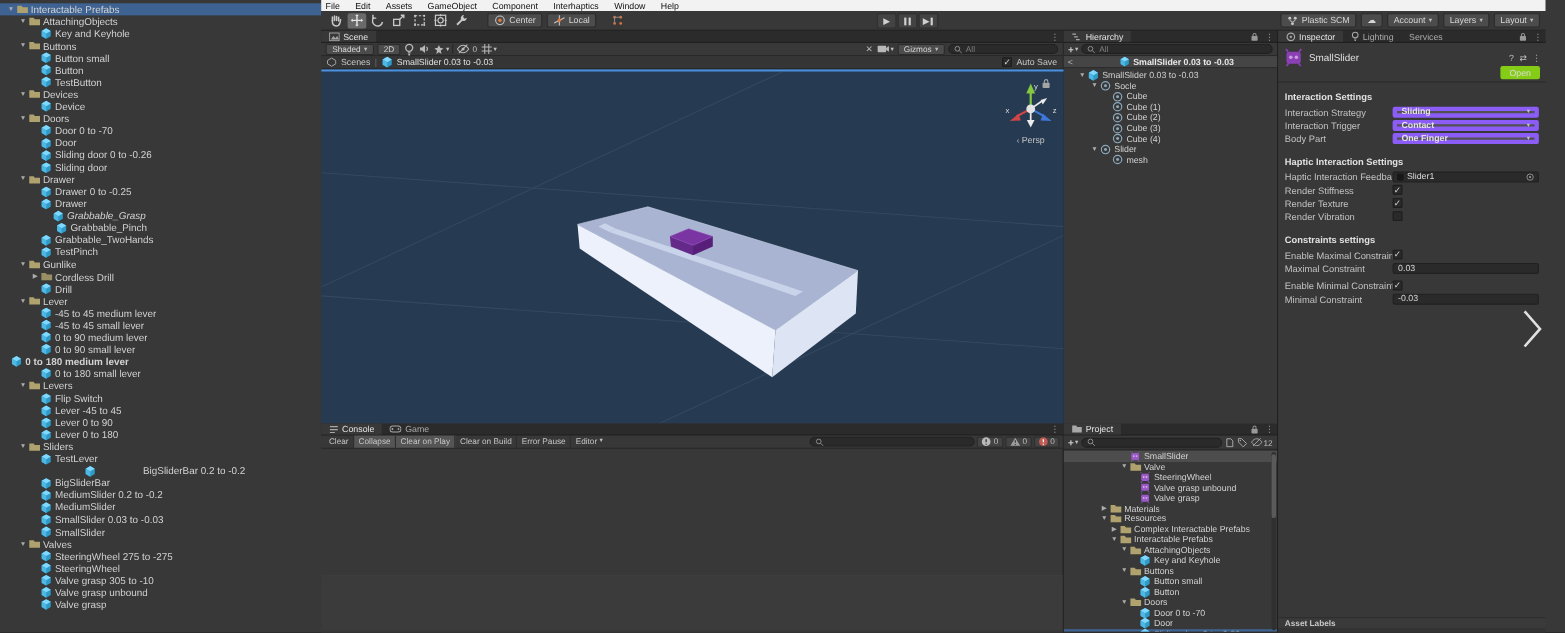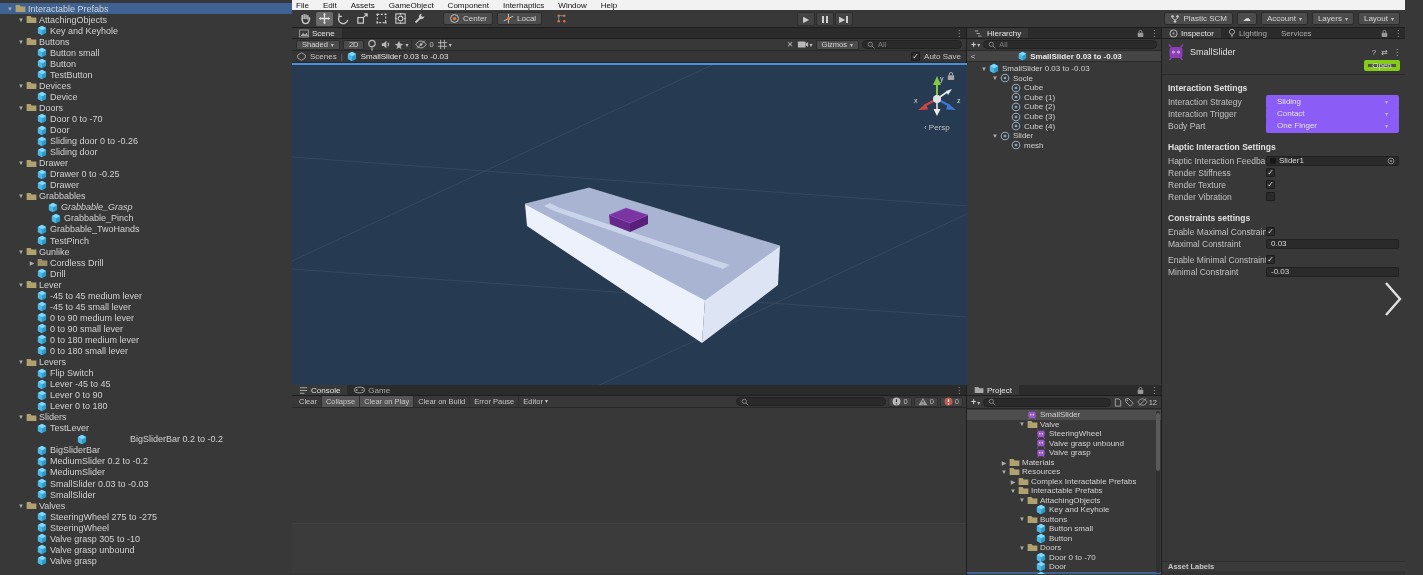--- a/index.html
+++ b/index.html
@@ -93,30 +93,30 @@
   #proj-scroll { position:absolute; right:1px; top:26px; width:4px; height:162px; background:#303030; border-radius:2px; }
   #proj-thumb { position:absolute; left:0; top:2px; width:4px; height:58px; background:#5A5A5A; border-radius:2px; }
 
   
   #inspector { position:absolute; left:870px; top:28px; width:243px; height:547px; background:#383838; }
   #insp-header { position:relative; height:36px; border-bottom:1px solid #2A2A2A; padding:4px 4px 0 5px; }
   #insp-title-row { display:flex; align-items:center; gap:5px; }
   #insp-title { font-size:9px; color:#E0E0E0; }
   #insp-head-icons { margin-left:auto; display:flex; gap:5px; color:#BFBFBF; font-size:8px; align-items:center; }
   #open-btn { position:absolute; right:5px; top:21px; width:36px; height:11px; background:#515151;
-    border:4px solid #84cc16; border-radius:2px; color:#DCDCDC; font-size:8px; display:flex;
+    border:6px solid #84cc16; border-radius:2px; color:#DCDCDC; font-size:8px; display:flex;
     align-items:center; justify-content:center; }
   #insp-body { padding:8px 4px 0 6px; }
   .isec-title { font-size:8.5px; font-weight:bold; color:#E0E0E0; margin:12px 0 4px 0; }
   .isec-title:first-child { margin-top:0; }
   .irow { display:flex; align-items:center; height:9px; margin-bottom:3px; font-size:8.5px; }
   .irow.gap { margin-top:7px; }
   .ilabel { width:98px; flex:none; color:#C2C2C2; white-space:nowrap; overflow:hidden; }
-  .dd { flex:1; height:10px; background:#515151; border:7px solid #8b5cf6; border-radius:2px;
-    display:flex; align-items:center; padding:0 4px; color:#E2E2E2; margin-right:2px; }
+  .dd { flex:1; height:10px; background:#515151; border:4px solid #8b5cf6; border-radius:2px;
+    display:flex; align-items:center; padding:0 4px; color:#E2E2E2; margin-right:2px;font-weight:bold; }
   .dd .ddtext { flex:1; font-size:8px; }
   .tf { flex:1; height:10px; background:#2A2A2A; border:1px solid #212121; border-radius:2px;
     display:flex; align-items:center; padding:0 4px; color:#DADADA; font-size:8px; margin-right:2px; }
   .objf { flex:1; height:10px; background:#2A2A2A; border:1px solid #212121; border-radius:2px;
     display:flex; align-items:center; gap:3px; padding:0 3px; color:#DADADA; font-size:8px; margin-right:2px; }
   .objf .sq { width:6px; height:6px; background:#171717; border-radius:1px; flex:none; }
   .objf .grow { flex:1; }
   #big-chevron { position:absolute; right:1px; top:252px; }
   #asset-labels { position:absolute; left:0; top:533px; width:100%; height:10px; background:#3A3A3A;
     border-top:1px solid #2E2E2E; font-size:7.5px; font-weight:bold; color:#C8C8C8;
@@ -300,109 +300,100 @@
           <span class="fold"></span>
           <span class="ticon">
             <svg width="10" height="11" viewBox="0 0 14 16">
               <path d="M7 1l6 3.5v7L7 15l-6-3.5v-7z" fill="#2E9BC8"></path>
               <path d="M7 1l6 3.5L7 8 1 4.5z" fill="#7FD8FF"></path>
               <path d="M7 8v7l-6-3.5v-7z" fill="#4FB7E3"></path>
             </svg>
           </span>
           <span class="tlabel">Drawer</span>
         </div>
+        <div class="trow" style="height: 11.05px; padding-left: 38px; font-style: italic;">
+          <span class="fold"></span>
+          <span class="ticon">
+            <svg width="10" height="11" viewBox="0 0 14 16">
+              <path d="M7 1l6 3.5v7L7 15l-6-3.5v-7z" fill="#2E9BC8"></path>
+              <path d="M7 1l6 3.5L7 8 1 4.5z" fill="#7FD8FF"></path>
+              <path d="M7 8v7l-6-3.5v-7z" fill="#4FB7E3"></path>
+            </svg>
+          </span>
+          <span class="tlabel">Grabbable_Grasp</span>
+        </div>
+        <div class="trow" style="height: 11.05px; padding-left: 41px;">
+          <span class="fold"></span>
+          <span class="ticon">
+            <svg width="10" height="11" viewBox="0 0 14 16">
+              <path d="M7 1l6 3.5v7L7 15l-6-3.5v-7z" fill="#2E9BC8"></path>
+              <path d="M7 1l6 3.5L7 8 1 4.5z" fill="#7FD8FF"></path>
+              <path d="M7 8v7l-6-3.5v-7z" fill="#4FB7E3"></path>
+            </svg>
+          </span>
+          <span class="tlabel">Grabbable_Pinch</span>
+        </div>
+        <div class="trow" style="height: 11.05px; padding-left: 27px;">
+          <span class="fold"></span>
+          <span class="ticon">
+            <svg width="10" height="11" viewBox="0 0 14 16">
+              <path d="M7 1l6 3.5v7L7 15l-6-3.5v-7z" fill="#2E9BC8"></path>
+              <path d="M7 1l6 3.5L7 8 1 4.5z" fill="#7FD8FF"></path>
+              <path d="M7 8v7l-6-3.5v-7z" fill="#4FB7E3"></path>
+            </svg>
+          </span>
+          <span class="tlabel">Grabbable_TwoHands</span>
+        </div>
+        <div class="trow" style="height: 11.05px; padding-left: 27px;">
+          <span class="fold"></span>
+          <span class="ticon">
+            <svg width="10" height="11" viewBox="0 0 14 16">
+              <path d="M7 1l6 3.5v7L7 15l-6-3.5v-7z" fill="#2E9BC8"></path>
+              <path d="M7 1l6 3.5L7 8 1 4.5z" fill="#7FD8FF"></path>
+              <path d="M7 8v7l-6-3.5v-7z" fill="#4FB7E3"></path>
+            </svg>
+          </span>
+          <span class="tlabel">TestPinch</span>
+        </div>
         <div class="trow" style="height: 11.05px; padding-left: 16px;">
           <span class="fold">▼</span>
           <span class="ticon">
             <svg width="11" height="9" viewBox="0 0 14 11">
               <path d="M.8 1.2h5l1.4 1.8h6v6.8H.8z" fill="#B0A26E"></path>
             </svg>
           </span>
-          <span class="tlabel">Grabbables</span>
-        </div>
-        <div class="trow" style="height: 11.05px; padding-left: 38px; font-style: italic;">
-          <span class="fold"></span>
-          <span class="ticon">
-            <svg width="10" height="11" viewBox="0 0 14 16">
-              <path d="M7 1l6 3.5v7L7 15l-6-3.5v-7z" fill="#2E9BC8"></path>
-              <path d="M7 1l6 3.5L7 8 1 4.5z" fill="#7FD8FF"></path>
-              <path d="M7 8v7l-6-3.5v-7z" fill="#4FB7E3"></path>
-            </svg>
-          </span>
-          <span class="tlabel">Grabbable_Grasp</span>
-        </div>
-        <div class="trow" style="height: 11.05px; padding-left: 41px;">
-          <span class="fold"></span>
-          <span class="ticon">
-            <svg width="10" height="11" viewBox="0 0 14 16">
-              <path d="M7 1l6 3.5v7L7 15l-6-3.5v-7z" fill="#2E9BC8"></path>
-              <path d="M7 1l6 3.5L7 8 1 4.5z" fill="#7FD8FF"></path>
-              <path d="M7 8v7l-6-3.5v-7z" fill="#4FB7E3"></path>
-            </svg>
-          </span>
-          <span class="tlabel">Grabbable_Pinch</span>
-        </div>
-        <div class="trow" style="height: 11.05px; padding-left: 27px;">
-          <span class="fold"></span>
-          <span class="ticon">
-            <svg width="10" height="11" viewBox="0 0 14 16">
-              <path d="M7 1l6 3.5v7L7 15l-6-3.5v-7z" fill="#2E9BC8"></path>
-              <path d="M7 1l6 3.5L7 8 1 4.5z" fill="#7FD8FF"></path>
-              <path d="M7 8v7l-6-3.5v-7z" fill="#4FB7E3"></path>
-            </svg>
-          </span>
-          <span class="tlabel">Grabbable_TwoHands</span>
-        </div>
-        <div class="trow" style="height: 11.05px; padding-left: 27px;">
-          <span class="fold"></span>
-          <span class="ticon">
-            <svg width="10" height="11" viewBox="0 0 14 16">
-              <path d="M7 1l6 3.5v7L7 15l-6-3.5v-7z" fill="#2E9BC8"></path>
-              <path d="M7 1l6 3.5L7 8 1 4.5z" fill="#7FD8FF"></path>
-              <path d="M7 8v7l-6-3.5v-7z" fill="#4FB7E3"></path>
-            </svg>
-          </span>
-          <span class="tlabel">TestPinch</span>
+          <span class="tlabel">Gunlike</span>
+        </div>
+        <div class="trow" style="height: 11.05px; padding-left: 27px;">
+          <span class="fold">▶</span>
+          <span class="ticon">
+            <svg width="11" height="9" viewBox="0 0 14 11">
+              <path d="M.8 1.2h5l1.4 1.8h6v6.8H.8z" fill="#9A8F64"></path>
+            </svg>
+          </span>
+          <span class="tlabel">Cordless Drill</span>
+        </div>
+        <div class="trow" style="height: 11.05px; padding-left: 27px;">
+          <span class="fold"></span>
+          <span class="ticon">
+            <svg width="10" height="11" viewBox="0 0 14 16">
+              <path d="M7 1l6 3.5v7L7 15l-6-3.5v-7z" fill="#2E9BC8"></path>
+              <path d="M7 1l6 3.5L7 8 1 4.5z" fill="#7FD8FF"></path>
+              <path d="M7 8v7l-6-3.5v-7z" fill="#4FB7E3"></path>
+            </svg>
+          </span>
+          <span class="tlabel">Drill</span>
         </div>
         <div class="trow" style="height: 11.05px; padding-left: 16px;">
           <span class="fold">▼</span>
           <span class="ticon">
             <svg width="11" height="9" viewBox="0 0 14 11">
               <path d="M.8 1.2h5l1.4 1.8h6v6.8H.8z" fill="#B0A26E"></path>
             </svg>
           </span>
-          <span class="tlabel">Gunlike</span>
-        </div>
-        <div class="trow" style="height: 11.05px; padding-left: 27px;">
-          <span class="fold">▶</span>
-          <span class="ticon">
-            <svg width="11" height="9" viewBox="0 0 14 11">
-              <path d="M.8 1.2h5l1.4 1.8h6v6.8H.8z" fill="#9A8F64"></path>
-            </svg>
-          </span>
-          <span class="tlabel">Cordless Drill</span>
-        </div>
-        <div class="trow" style="height: 11.05px; padding-left: 27px;">
-          <span class="fold"></span>
-          <span class="ticon">
-            <svg width="10" height="11" viewBox="0 0 14 16">
-              <path d="M7 1l6 3.5v7L7 15l-6-3.5v-7z" fill="#2E9BC8"></path>
-              <path d="M7 1l6 3.5L7 8 1 4.5z" fill="#7FD8FF"></path>
-              <path d="M7 8v7l-6-3.5v-7z" fill="#4FB7E3"></path>
-            </svg>
-          </span>
-          <span class="tlabel">Drill</span>
-        </div>
-        <div class="trow" style="height: 11.05px; padding-left: 16px;">
-          <span class="fold">▼</span>
-          <span class="ticon">
-            <svg width="11" height="9" viewBox="0 0 14 11">
-              <path d="M.8 1.2h5l1.4 1.8h6v6.8H.8z" fill="#B0A26E"></path>
-            </svg>
-          </span>
           <span class="tlabel">Lever</span>
         </div>
         <div class="trow" style="height: 11.05px; padding-left: 27px;">
           <span class="fold"></span>
           <span class="ticon">
             <svg width="10" height="11" viewBox="0 0 14 16">
               <path d="M7 1l6 3.5v7L7 15l-6-3.5v-7z" fill="#2E9BC8"></path>
               <path d="M7 1l6 3.5L7 8 1 4.5z" fill="#7FD8FF"></path>
               <path d="M7 8v7l-6-3.5v-7z" fill="#4FB7E3"></path>
             </svg>
@@ -435,21 +426,21 @@
           <span class="fold"></span>
           <span class="ticon">
             <svg width="10" height="11" viewBox="0 0 14 16">
               <path d="M7 1l6 3.5v7L7 15l-6-3.5v-7z" fill="#2E9BC8"></path>
               <path d="M7 1l6 3.5L7 8 1 4.5z" fill="#7FD8FF"></path>
               <path d="M7 8v7l-6-3.5v-7z" fill="#4FB7E3"></path>
             </svg>
           </span>
           <span class="tlabel">0 to 90 small lever</span>
         </div>
-        <div class="trow" style="height: 11.05px; padding-left: 27px;">
+        <div class="trow" style="height: 11.05px;  font-weight: bold;">
           <span class="fold"></span>
           <span class="ticon">
             <svg width="10" height="11" viewBox="0 0 14 16">
               <path d="M7 1l6 3.5v7L7 15l-6-3.5v-7z" fill="#2E9BC8"></path>
               <path d="M7 1l6 3.5L7 8 1 4.5z" fill="#7FD8FF"></path>
               <path d="M7 8v7l-6-3.5v-7z" fill="#4FB7E3"></path>
             </svg>
           </span>
           <span class="tlabel">0 to 180 medium lever</span>
         </div>

